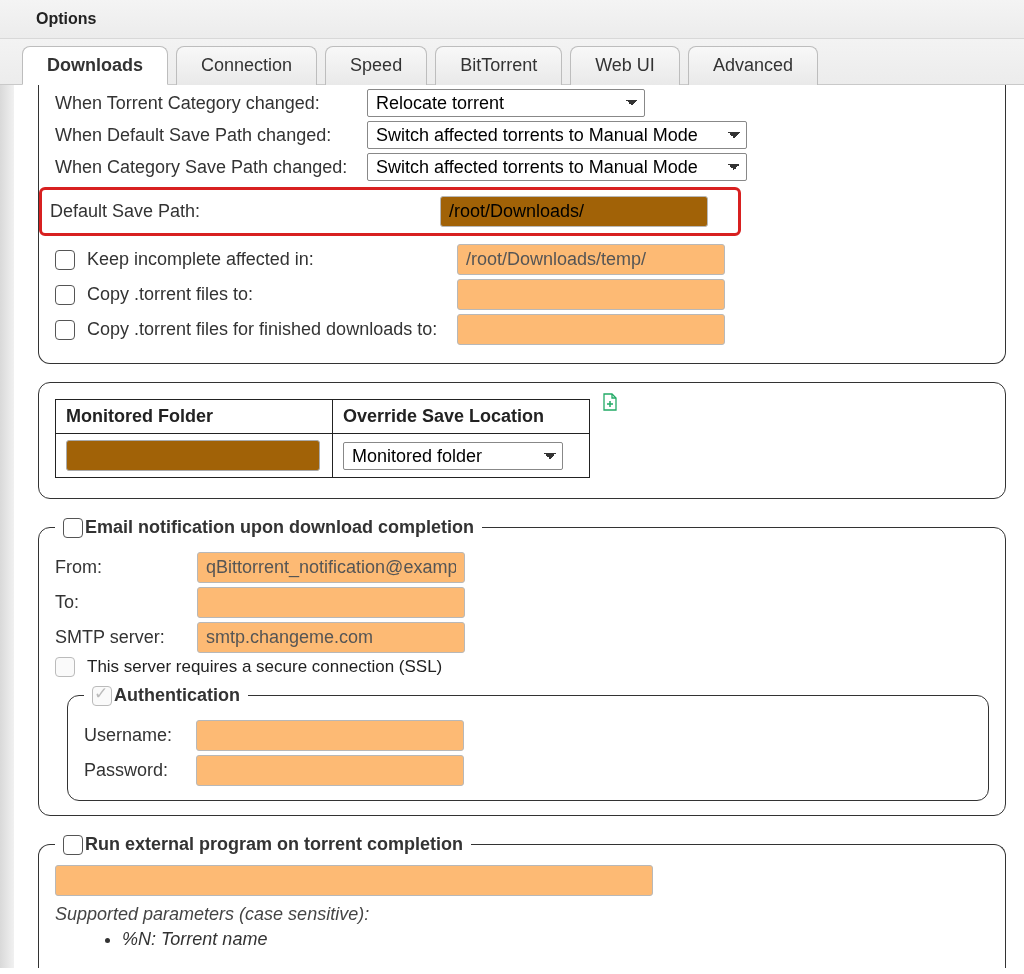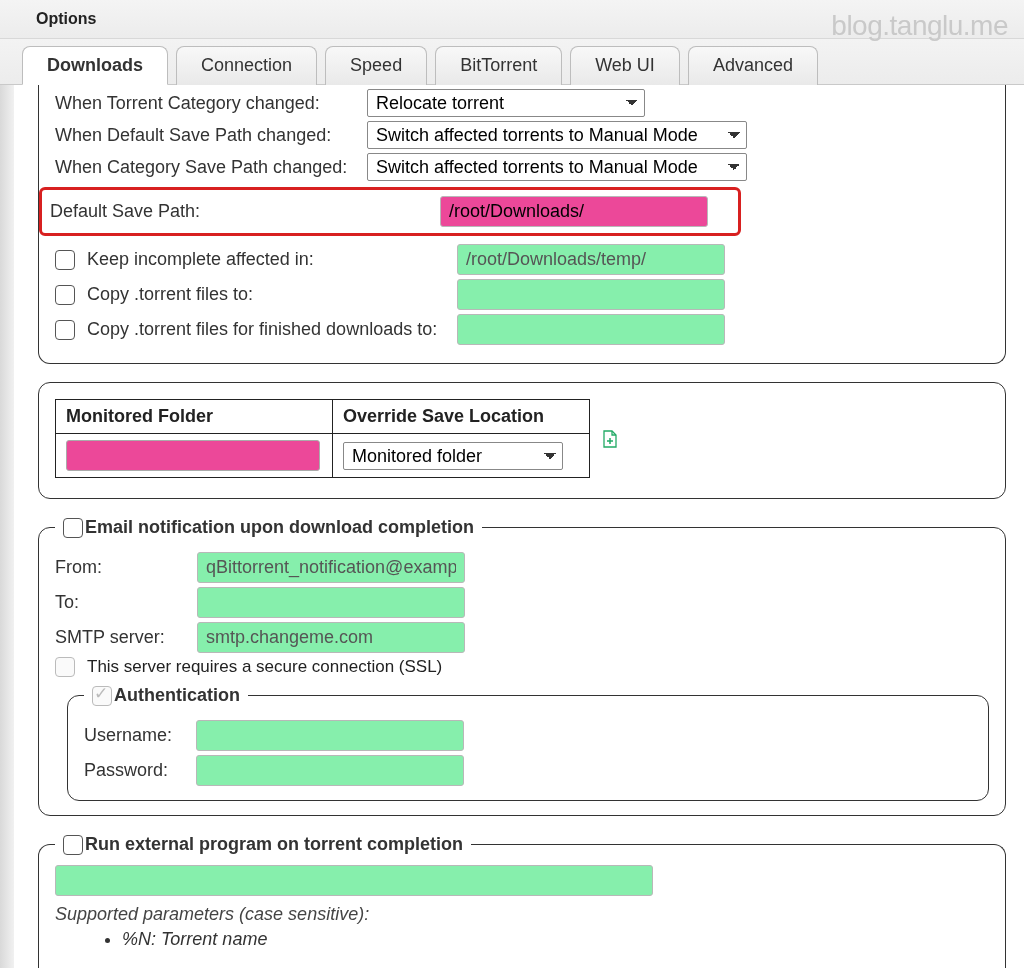--- a/index.html
+++ b/index.html
@@ -14,22 +14,22 @@
   fieldset{border:1.5px solid #333;border-radius:12px;padding:10px 16px 14px 16px;margin:12px 0 18px 0;}
   fieldset.top{border-top:none;border-radius:0 0 12px 12px;margin-top:0;padding-top:0;}
   fieldset>legend{padding:0 8px;font-size:18px;color:#333;}
   .row{display:flex;align-items:center;gap:12px;margin:4px 0;}
   .labelcell{min-width:300px;font-size:18px;color:#333;}
   .labelcell.short{min-width:130px;}
   .labelcell.short2{min-width:100px;}
   select{font-size:18px;padding:3px 28px 3px 8px;border:1px solid #888;border-radius:2px;background:#fff;appearance:none;-webkit-appearance:none;background-image:linear-gradient(45deg,transparent 50%,#333 50%),linear-gradient(135deg,#333 50%,transparent 50%);background-position:right 12px top 52%,right 6px top 52%;background-size:6px 6px,6px 6px;background-repeat:no-repeat;}
   select.wide{width:380px;}
   select.xwide{width:278px;}
-  input[type=text]{font-size:18px;padding:4px 8px;border:1px solid #b8b8b8;border-radius:3px;background:#ec4899;width:250px;}
-  input[type=text]:disabled{background:#86efac;color:#555;}
+  input[type=text]{font-size:18px;padding:4px 8px;border:1px solid #b8b8b8;border-radius:3px;background:#a16207;width:250px;}
+  input[type=text]:disabled{background:#fdba74;color:#555;}
   .chk{width:18px;height:18px;border:1.5px solid #555;border-radius:4px;display:inline-block;background:#fff;flex-shrink:0;}
   .chk.disabled{border-color:#bbb;background:#fafafa;position:relative;}
   .chk.disabled.checked::after{content:"✓";position:absolute;top:-4px;left:1px;color:#bbb;font-size:17px;}
   .redbox{border:3px solid #d82020;border-radius:6px;padding:6px 8px;display:flex;align-items:center;gap:12px;margin:6px 0 8px -16px;width:680px;}
   .redbox .labelcell{min-width:378px;}
   .tbl{border-collapse:collapse;margin:6px 0;}
   .tbl th,.tbl td{border:1.5px solid #222;padding:6px 10px;text-align:left;font-weight:normal;font-size:18px;}
   .tbl th{font-weight:bold;}
   .tbl input[type=text]{width:236px;border:1px solid #aaa;}
   .tbl select{width:220px;}
@@ -38,21 +38,20 @@
   .note{font-style:italic;color:#444;font-size:18px;margin:8px 0 4px 0;}
   ul.params{margin:4px 0 0 60px;padding:0;}
   ul.params li{margin:4px 7px;font-style:italic;color:#333;font-size:18px;}
   .chklegend{display:flex;align-items:center;gap:2px;}
   .inner-fs{border:1.5px solid #333;border-radius:12px;padding:10px 16px;margin:8px 0 0 12px;}
 </style>
 </head>
 <body>
 
 <div class="wrap">
-  <div class="watermark">blog.tanglu.me</div>
 
   <div class="titlebar">
     <span>Options</span>
   </div>
 
   <div class="tabs">
     <div class="tab active">Downloads</div>
     <div class="tab">Connection</div>
     <div class="tab">Speed</div>
     <div class="tab">BitTorrent</div>
@@ -99,21 +98,21 @@
         <input type="text" disabled="" style="">
       </div>
       <div class="row">
         <span class="chk"></span>
         <div class="labelcell" style="min-width:358px">Copy .torrent files for finished downloads to:</div>
         <input type="text" disabled="" style="">
       </div>
     </fieldset>
 
     <fieldset>
-      <div style="display:flex;align-items:center;">
+      <div style="display:flex;align-items:flex-start;">
         <table class="tbl">
           <tbody>
               <tr>
             <th style="width:256px;">Monitored Folder</th>
             <th style="width:236px;">Override Save Location</th>
           </tr>
           <tr>
             <td><input type="text" style=""></td>
             <td>
               <select>

